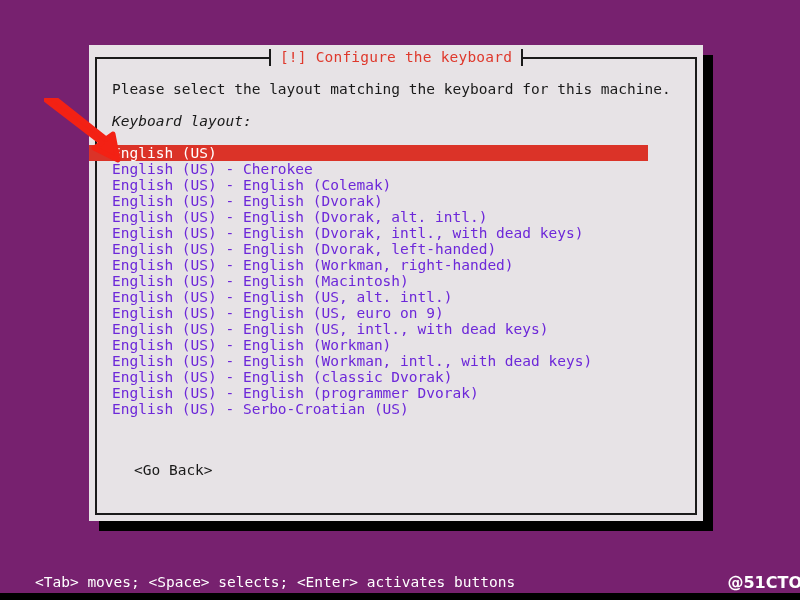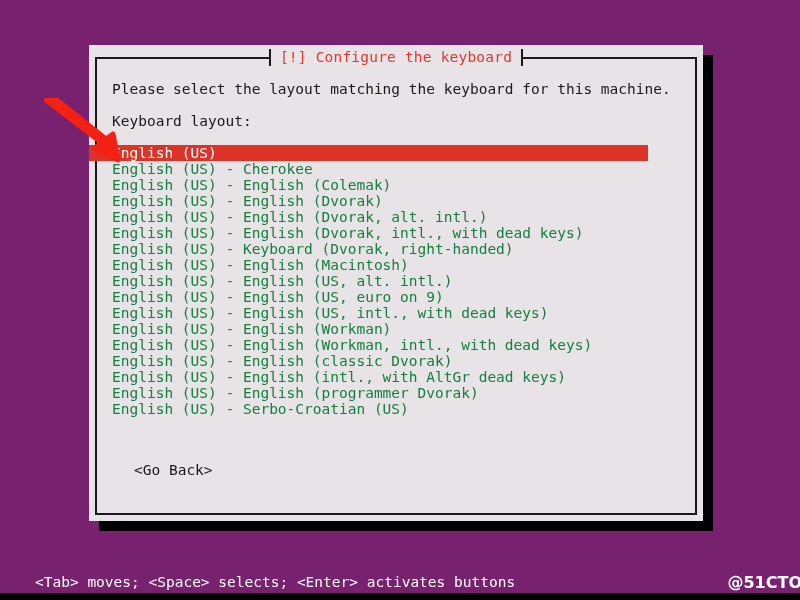--- a/index.html
+++ b/index.html
@@ -105,34 +105,35 @@
     top: 37px;
     white-space: nowrap;
     line-height: 1;
   }
   #field-label {
     position: absolute;
     left: 23px;
     top: 69px;
     white-space: nowrap;
     line-height: 1;
+    font-style: italic;
   }
 
   #layout-list {
     position: absolute;
     left: 0;
     top: 100px;
     width: 614px;
   }
   .layout-row {
     height: 16px;
     line-height: 16px;
     padding-left: 23px;
     white-space: nowrap;
-    color: #15803d;
+    color: #6d28d9;
     box-sizing: border-box;
   }
   .layout-row.selected {
     background: #db3328;
     color: #ffffff;
     width: 559px;
   }
 
   #go-back {
     position: absolute;
@@ -213,29 +214,29 @@
       <div id="prompt-text">Please select the layout matching the keyboard for this machine.</div>
       <div id="field-label">Keyboard layout:</div>
 
       <div id="layout-list">
           <div class="layout-row selected">English (US)</div>
           <div class="layout-row">English (US) - Cherokee</div>
           <div class="layout-row">English (US) - English (Colemak)</div>
           <div class="layout-row">English (US) - English (Dvorak)</div>
           <div class="layout-row">English (US) - English (Dvorak, alt. intl.)</div>
           <div class="layout-row">English (US) - English (Dvorak, intl., with dead keys)</div>
-          <div class="layout-row">English (US) - Keyboard (Dvorak, right-handed)</div>
+          <div class="layout-row">English (US) - English (Dvorak, left-handed)</div>
+          <div class="layout-row">English (US) - English (Workman, right-handed)</div>
           <div class="layout-row">English (US) - English (Macintosh)</div>
           <div class="layout-row">English (US) - English (US, alt. intl.)</div>
           <div class="layout-row">English (US) - English (US, euro on 9)</div>
           <div class="layout-row">English (US) - English (US, intl., with dead keys)</div>
           <div class="layout-row">English (US) - English (Workman)</div>
           <div class="layout-row">English (US) - English (Workman, intl., with dead keys)</div>
           <div class="layout-row">English (US) - English (classic Dvorak)</div>
-          <div class="layout-row">English (US) - English (intl., with AltGr dead keys)</div>
           <div class="layout-row">English (US) - English (programmer Dvorak)</div>
           <div class="layout-row">English (US) - Serbo-Croatian (US)</div>
         </div>
 
       <div id="go-back">&lt;Go Back&gt;</div>
     </div>
   </div>
 
   <svg id="annotation-arrow" viewBox="0 0 90 66" xmlns="http://www.w3.org/2000/svg">
     <path d="M2 2 L58 45 L50 50 L74 62 L69 36 L62 41 L9 -1 Z" fill="#f32114" stroke="#f32114" stroke-width="5" stroke-linejoin="round"></path>

